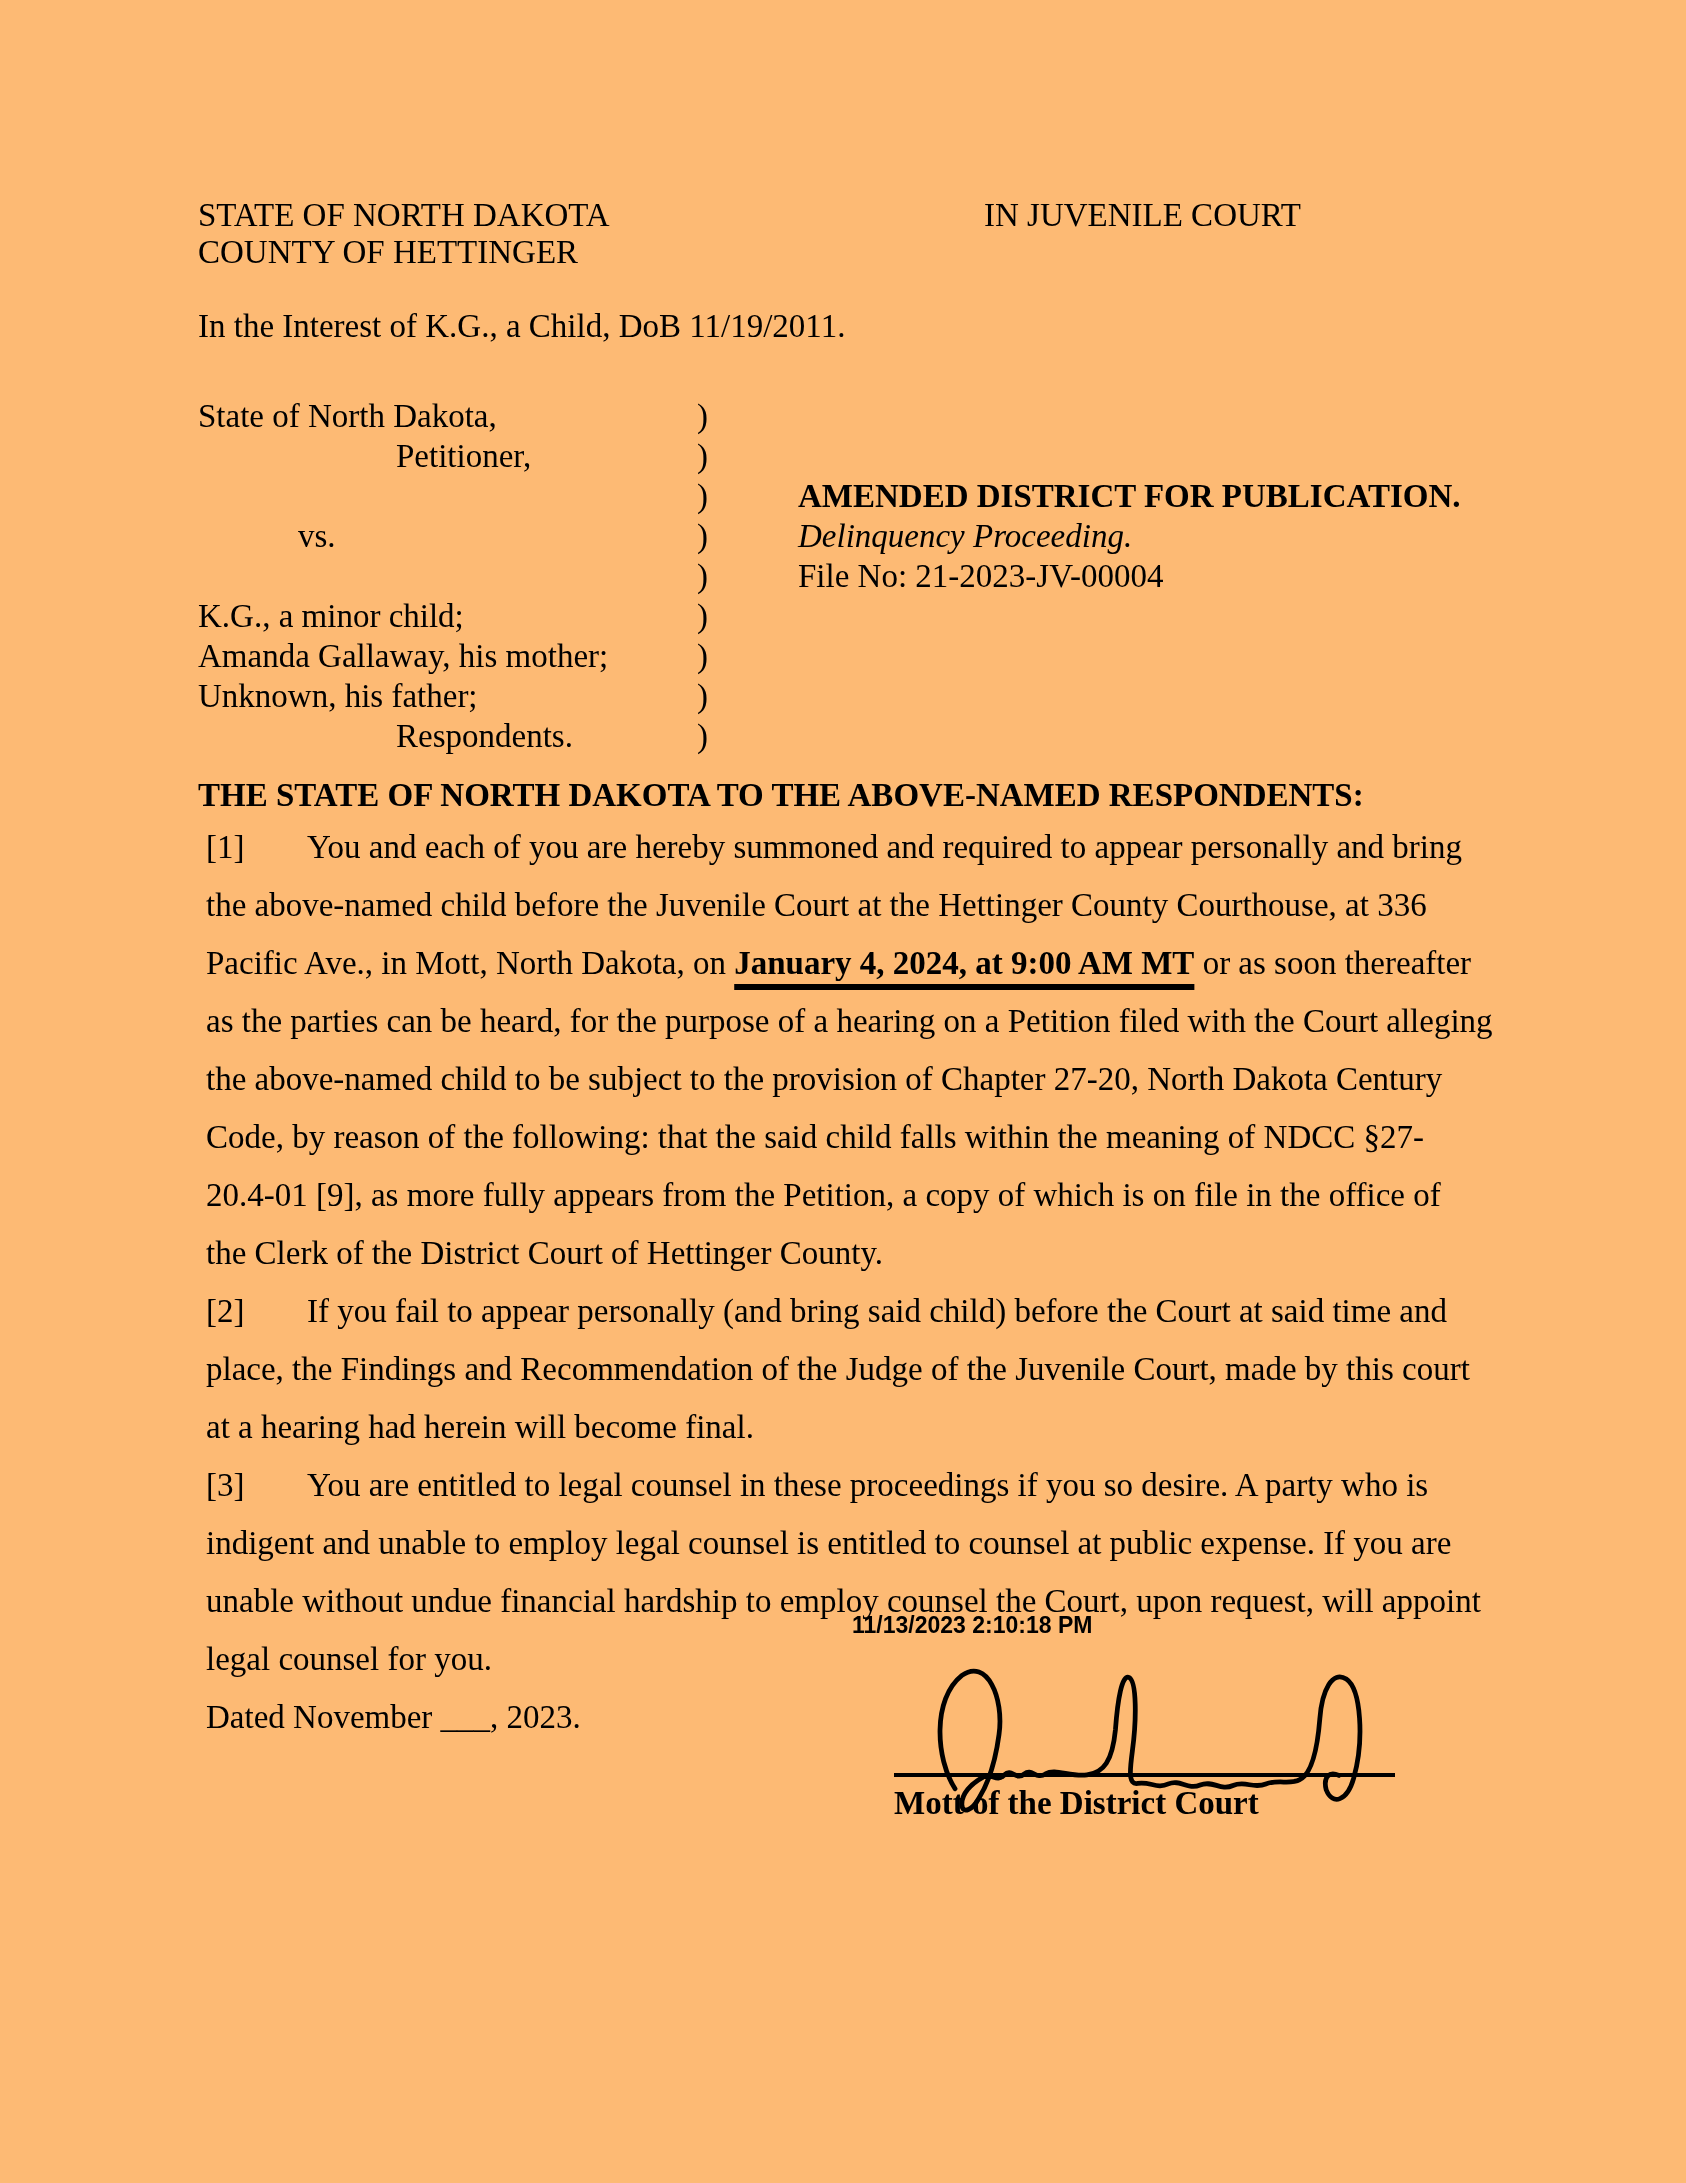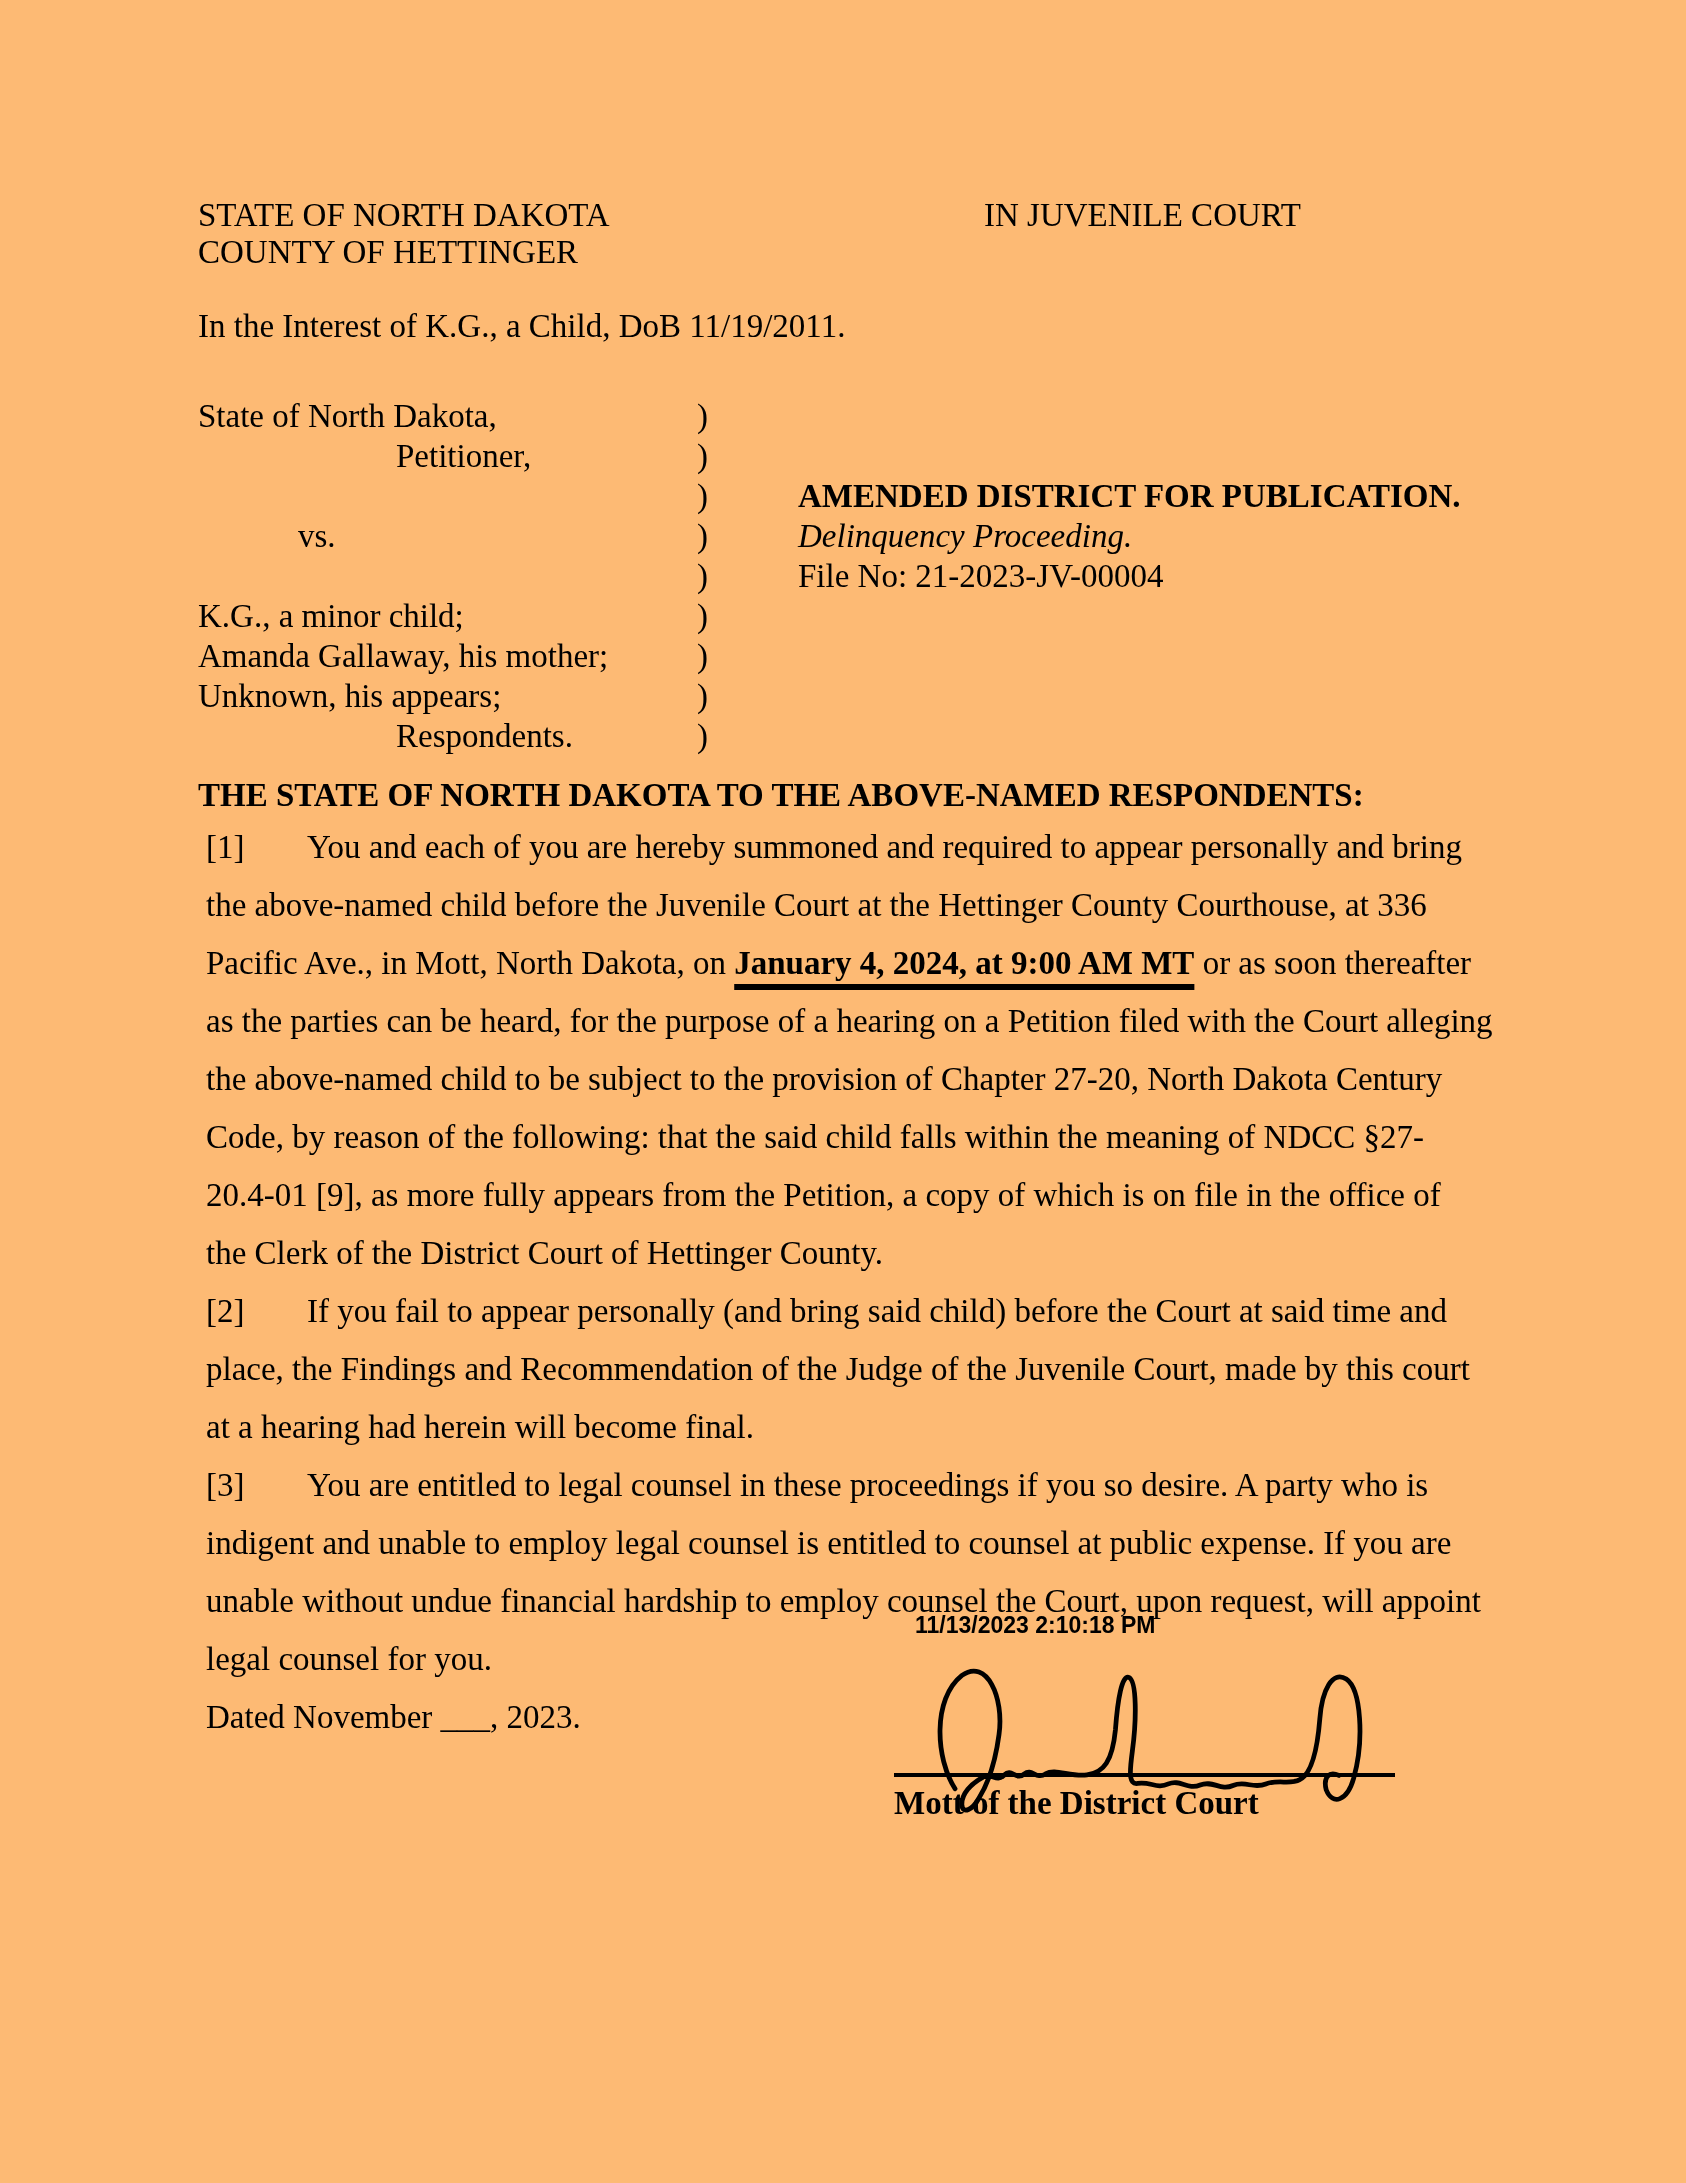--- a/index.html
+++ b/index.html
@@ -78,21 +78,21 @@
   .bu {
     font-weight: bold;
     text-decoration: underline;
     text-decoration-thickness: 5.8px;
     text-underline-offset: 9.5px;
   }
 
   
   .timestamp {
     position: absolute;
-    left: 915px;
+    left: 852px;
     top: 1612px;
     font-family: "Liberation Sans", sans-serif;
     font-weight: bold;
     font-size: 23px;
     white-space: nowrap;
   }
   .sig-svg {
     position: absolute;
     left: 873px;
     top: 1650px;
@@ -160,21 +160,21 @@
       <div>K.G., a minor child;</div>
       <div>)</div>
       <div></div>
     </div>
     <div class="caption-row">
       <div>Amanda Gallaway, his mother;</div>
       <div>)</div>
       <div></div>
     </div>
     <div class="caption-row">
-      <div>Unknown, his appears;</div>
+      <div>Unknown, his father;</div>
       <div>)</div>
       <div></div>
     </div>
     <div class="caption-row">
       <div class="indent-lg">Respondents.</div>
       <div>)</div>
       <div></div>
     </div>
   </div>
 

